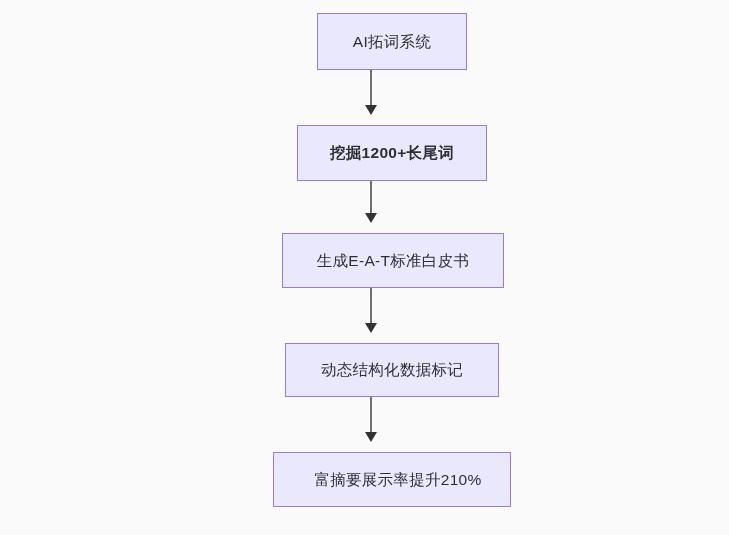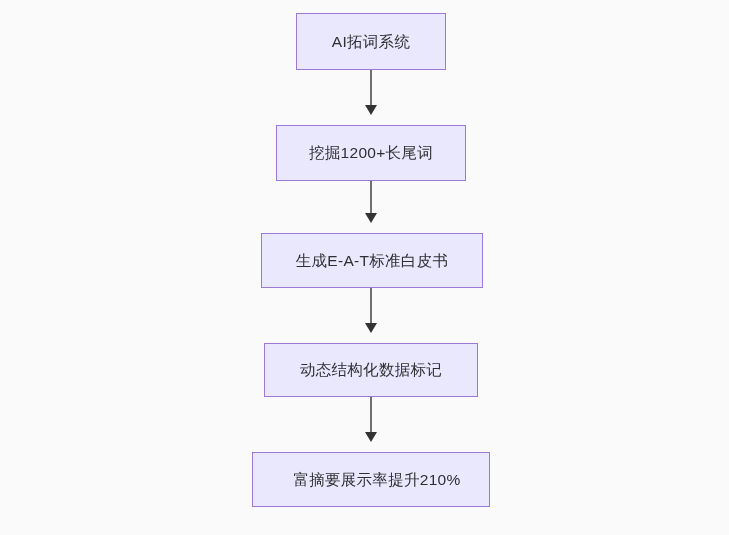--- a/index.html
+++ b/index.html
@@ -24,20 +24,21 @@
     background: #eae8fd;
     border: 1.6px solid #9a7ad6;
     display: flex;
     align-items: center;
     justify-content: center;
     color: #2f2f33;
     font-size: 15.5px;
     letter-spacing: 0.3px;
     white-space: nowrap;
     line-height: 1;
+    margin-left: 21px;
   }
   .node-label {
     display: block;
   }
   .connector {
     position: absolute;
     width: 2px;
     background: #707070;
     left: 370px;
   }
@@ -53,21 +54,21 @@
 </style>
 </head>
 <body style="background: rgb(250, 250, 250);">
 
 <div id="flowchart">
 
   <div class="node" id="node-1" style="left: 296px; top: 13px; width: 150px; height: 57px; background: rgb(234, 232, 253); border-color: rgb(154, 122, 214); color: rgb(47, 47, 51);">
     <span class="node-label">AI拓词系统</span>
   </div>
 
-  <div class="node" id="node-2" style="left: 276px; top: 125px; width: 190px; height: 56px; background: rgb(234, 232, 253); border-color: rgb(154, 122, 214); color: rgb(47, 47, 51);">
+  <div class="node" id="node-2" style="left: 276px; top: 125px; width: 190px; height: 56px; background: rgb(234, 232, 253); border-color: rgb(154, 122, 214); color: rgb(47, 47, 51); font-weight: bold;">
     <span class="node-label">挖掘1200+长尾词</span>
   </div>
 
   <div class="node" id="node-4" style="left: 264px; top: 343px; width: 214px; height: 54px; background: rgb(234, 232, 253); border-color: rgb(154, 122, 214); color: rgb(47, 47, 51);">
     <span class="node-label">动态结构化数据标记</span>
   </div>
 
   <div class="node" id="node-3" style="left: 261px; top: 233px; width: 222px; height: 55px; background: rgb(234, 232, 253); border-color: rgb(154, 122, 214); color: rgb(47, 47, 51);">
     <span class="node-label">生成E-A-T标准白皮书</span>
   </div>

